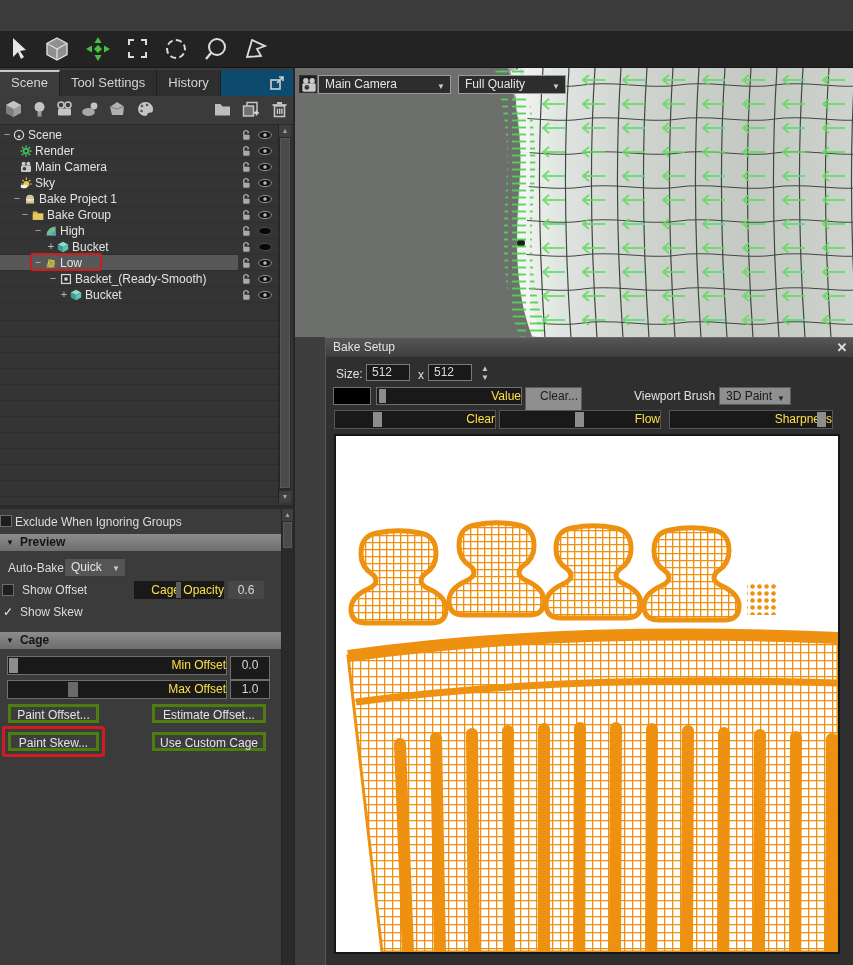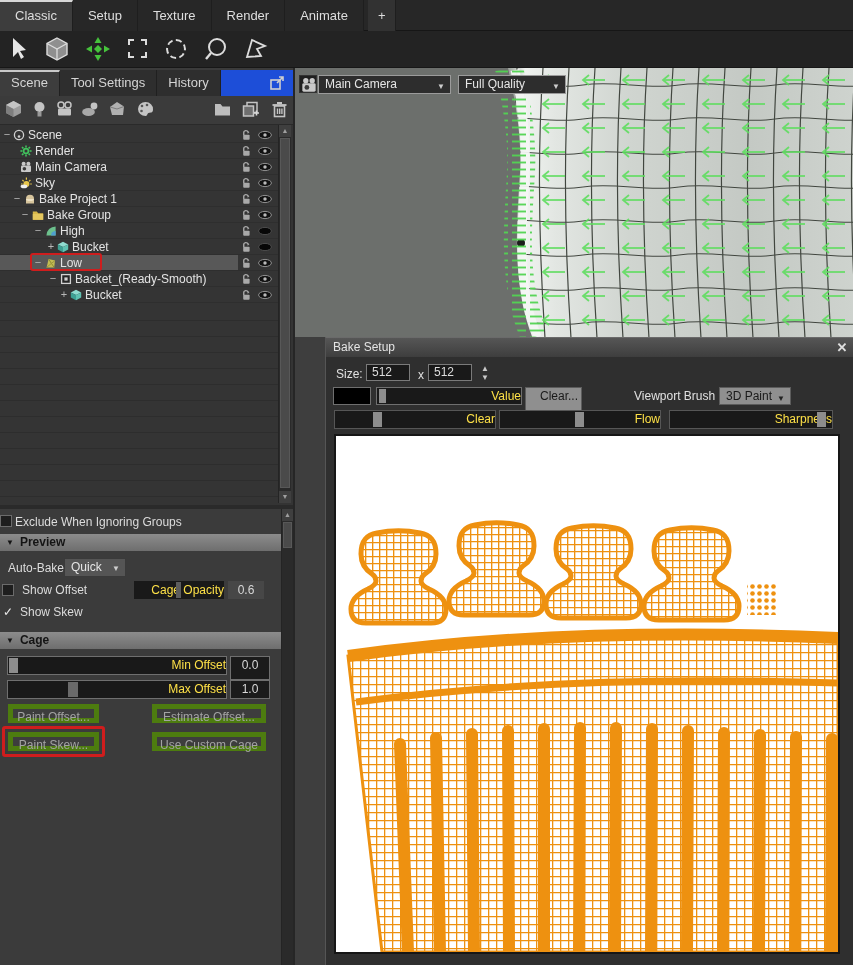--- a/index.html
+++ b/index.html
@@ -9,21 +9,21 @@
   
   #menubar{position:absolute;left:0;top:0;width:853px;height:31px;background:#272727;border-bottom:1px solid #161616}
   .mtab{display:inline-block;height:31px;line-height:31px;padding:0 15px;color:#dedede;font-size:13px;background:#272727;border-right:1px solid #1e1e1e}
   .mtab.active{background:#3d3d3d;border-top:2px solid #d8d8d8;line-height:27px}
   .mtab.plus{padding:0 10px;background:#323232;margin-left:4px}
   
   #toolbar{position:absolute;left:0;top:31px;width:853px;height:37px;background:#232323;border-bottom:1px solid #171717}
   .tbicon{position:absolute;top:5px;width:26px;height:26px}
   
   #leftpanel{position:absolute;left:0;top:68px;width:293px;height:897px;background:#3b3b3b}
-  #ptabbar{position:absolute;left:0;top:2px;width:293px;height:26px;background:#1d4ed8}
+  #ptabbar{position:absolute;left:0;top:2px;width:293px;height:26px;background:#0c4a6e}
   .ptab{display:inline-block;height:26px;line-height:26px;padding:0 11px;font-size:13px;color:#d4d4d4;background:#2e2e2e;border-right:1px solid #202020}
   .ptab.active{background:#3d3d3d;border-top:2px solid #c9c9c9;line-height:22px}
   #piconrow{position:absolute;left:0;top:28px;width:293px;height:28px;background:#3b3b3b}
   .picon{position:absolute;top:4px;width:19px;height:19px}
   #tree{position:absolute;left:0;top:56px;width:293px;height:381px;background:#343434;border-top:1px solid #2a2a2a}
   .trow{position:absolute;left:0;width:278px;height:16px;border-bottom:1px solid #2e2e2e}
   .trow.sel{background:linear-gradient(90deg,#585858 0 238px,transparent 238px)}
   .exp{position:absolute;top:0;width:10px;text-align:center;font-size:11px;line-height:15px;color:#b8b8b8}
   .ticon{position:absolute;top:2px;width:12px;height:12px}
   .tlabel{position:absolute;top:0;line-height:16px;font-size:12px;color:#e3e3e3;white-space:nowrap}
@@ -31,21 +31,21 @@
   .eye{position:absolute;left:258px;top:3px;width:14px;height:10px}
   .redbox{position:absolute;border:2px solid #cf1d1d;border-radius:3px;z-index:5}
   #treefill{position:absolute;left:0;top:234px;width:278px;height:192px;background:repeating-linear-gradient(#343434 0 15px,#2d2d2d 15px 16px)}
   .sbar{position:absolute;background:#2a2a2a;border-left:1px solid #242424}
   .sarrow{position:absolute;left:0;width:100%;height:12px;background:#3f3f3f;color:#9f9f9f;font-size:7px;text-align:center;line-height:12px}
   .sthumb{position:absolute;left:1px;background:#4a4a4a;border:1px solid #585858}
   .hdr{position:absolute;left:0;width:281px;height:17px;background:linear-gradient(#8c8c8c,#6e6e6e);color:#141414;font-weight:bold;font-size:12px;line-height:17px}
   .htri{display:inline-block;margin:0 6px;font-size:8px;vertical-align:1px}
   .cb{position:absolute;width:12px;height:12px;background:#1e1e1e;border:1px solid #6b6b6b}
   .plabel{position:absolute;font-size:12px;color:#dcdcdc;white-space:nowrap}
-  .btn{position:absolute;height:19px;background:#3d3d3d;border:5px solid #4d7c0f;color:#a3a3a3;font-size:12px;text-align:center;line-height:17px}
+  .btn{position:absolute;height:19px;background:#3d3d3d;border:3px solid #4d7c0f;color:#e5e5e5;font-size:12px;text-align:center;line-height:17px}
   .sliderbox{position:absolute;background:#191919;border:1px solid #6f6f6f;color:#fde047;font-size:12px;text-align:right;overflow:hidden}
   .handle{position:absolute;top:1px;background:#8d8d8d}
   .valbox{position:absolute;background:#1b1b1b;border:1px solid #6f6f6f;color:#d8d8d8;font-size:12px;text-align:center}
   .dd{position:absolute;background:#2d2d2d;border:1px solid #9b9b9b;color:#e6e6e6;font-size:12px;line-height:17px;padding-left:6px;white-space:nowrap}
   .dd .arr{position:absolute;right:5px;top:1px;font-size:8px;color:#cdcdcd}
   .dd.light{background:#8f8f8f;color:#1a1a1a;border:1px solid #5c5c5c}
   .dd.light .arr{color:#222}
   
   #viewport{position:absolute;left:295px;top:68px;width:558px;height:269px;background:#6c6f6c}
   #vpsliver{position:absolute;left:295px;top:337px;width:30px;height:628px;background:#3e3e3e}
@@ -133,23 +133,20 @@
         <polyline points="3.6,2 6.4,6.4 9.2,10.4" fill="none" stroke="#8c8c34" stroke-width="1"></polyline>
         <polyline points="1.6,10.4 6.4,6.4 10,3.6" fill="none" stroke="#9a9640" stroke-width="1"></polyline>
       </symbol>
       <symbol id="sym-inst" viewBox="0 0 12 12">
         <rect x="1.6" y="1.6" width="8.8" height="8.8" fill="#262626" stroke="#d2d2d2" stroke-width="1.3"></rect>
         <rect x="4.4" y="4.4" width="3.2" height="3.2" fill="#d2d2d2"></rect>
       </symbol>
     </defs>
   </svg>
 
-  <div id="menubar">
-    <span class="mtab active">Classic</span><span class="mtab">Setup</span><span class="mtab">Texture</span><span class="mtab">Render</span><span class="mtab">Animate</span><span class="mtab plus">+</span>
-  </div>
 
   <div id="toolbar">
     <svg class="tbicon" style="left:6px" viewBox="0 0 26 26">
       <polygon points="7,2 7,21 12,16 15,23 18,21 14,15 20,14" fill="#e6e6e6"></polygon>
     </svg>
     <svg class="tbicon" style="left:44px" viewBox="0 0 26 26">
       <polygon points="13,2 23,7.5 23,18.5 13,24 3,18.5 3,7.5" fill="#8f8f8f" stroke="#dcdcdc" stroke-width="1.4"></polygon>
       <polyline points="3,7.5 13,13 23,7.5" fill="none" stroke="#dcdcdc" stroke-width="1.3"></polyline>
       <line x1="13" y1="13" x2="13" y2="24" stroke="#dcdcdc" stroke-width="1.3"></line>
     </svg>

